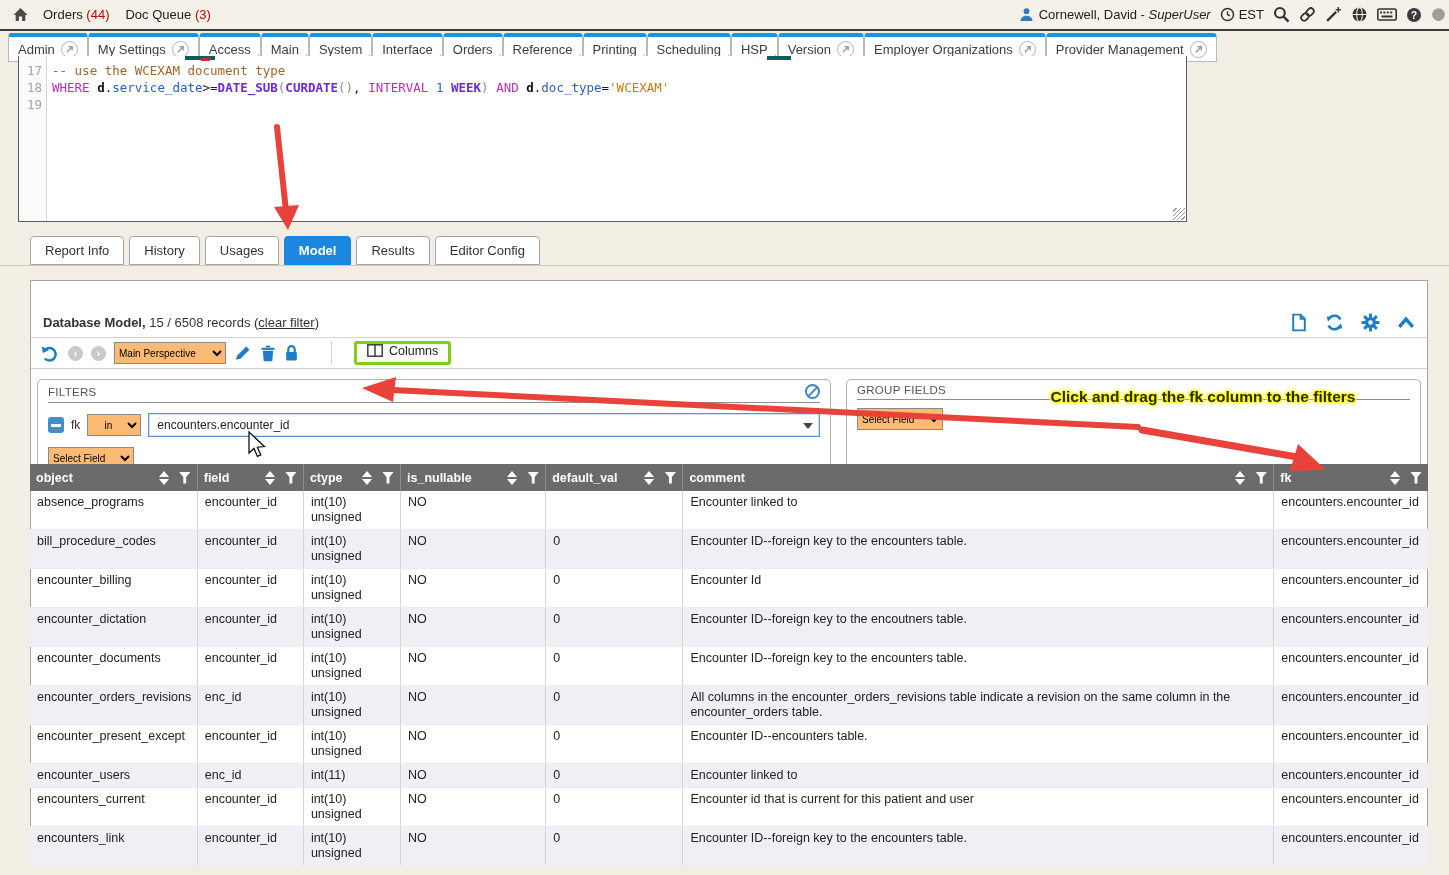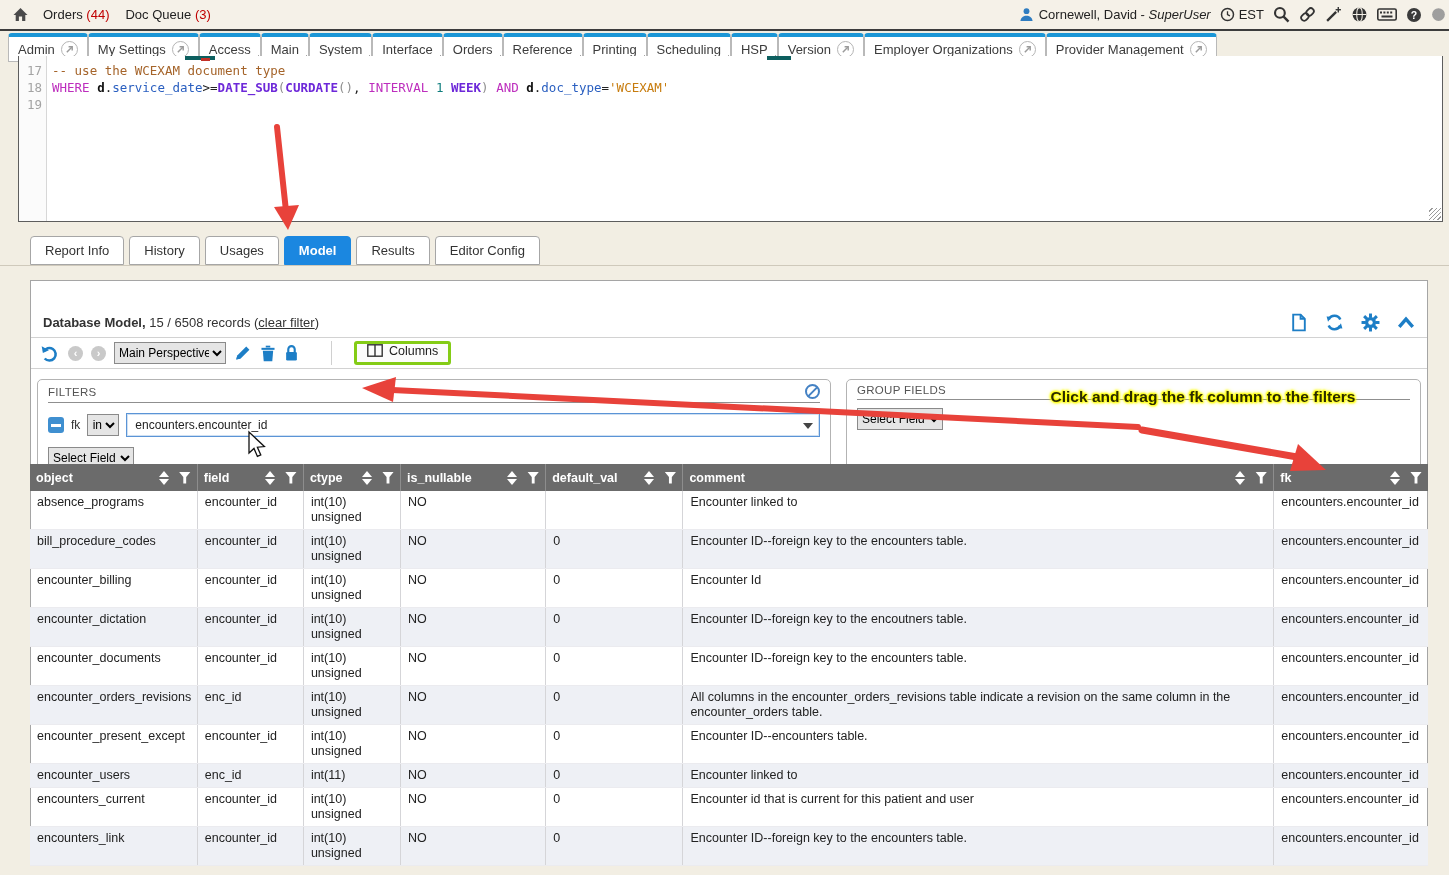--- a/index.html
+++ b/index.html
@@ -22,21 +22,21 @@
   .maintabs { position:absolute; left:0; top:33px; width:1449px; height:30px; display:flex; padding-left:8px; }
   .mtab { position:relative; background:#fff; border:1px solid #b9b9b9; border-top:4px solid #1b96d6;
           border-radius:4px 4px 0 0; height:29px; display:flex; align-items:center; gap:6px;
           padding:0 9px; font-size:13px; color:#3c3c3c; cursor:pointer; white-space:nowrap; }
   .mtab.fold::after { content:""; position:absolute; right:1px; bottom:1px;
           border-left:5px solid transparent; border-bottom:5px solid #4a4a4a; }
   .popout { width:17px; height:17px; border:1px solid #b5b5b5; border-radius:50%;
             display:flex; align-items:center; justify-content:center; color:#9a9a9a; }
 
   
-  .editor { position:absolute; left:18px; top:56px; width:1425px; height:166px; background:#fff;
+  .editor { position:absolute; left:18px; top:56px; width:1169px; height:166px; background:#fff;
             border:1px solid #5d5d5d; border-top:none; display:flex; font-family:"DejaVu Sans Mono", monospace; font-size:12.5px; }
   .gutter { width:28px; background:#fbfbfb; border-right:1px solid #d7d7d7; color:#a3a3a3;
             text-align:right; padding:6px 4px 0 0; line-height:17px; }
   .codearea { position:relative; flex:1; padding:6px 0 0 5px; line-height:17px; color:#222; }
   .code-line { white-space:pre; }
   .tok-comment{color:#a5642a;} .tok-kw{color:#bd2dbd;} .tok-ident{color:#111;font-weight:bold;}
   .tok-col{color:#2a5fc0;} .tok-fn{color:#6d28d9;font-weight:600;} .tok-num{color:#0e7d7d;}
   .tok-str{color:#c77c0e;} .tok-paren{color:#8f8f8f;} .tok-plain{color:#222;}
   .clip-frag { position:absolute; height:4px; top:0; }
   .grip { position:absolute; right:1px; bottom:1px; width:12px; height:12px;
@@ -55,21 +55,21 @@
   .panel-header { height:30px; border-bottom:1px solid #d2d2d2; display:flex; align-items:center;
                   padding:0 12px; font-size:13px; color:#333;margin-top:27px; }
   .ph-title { font-weight:bold; }
   .ph-link { text-decoration:underline; cursor:pointer; }
   .ph-icons { margin-left:auto; display:flex; align-items:center; gap:17px; }
   .ph-icons .tb-ic { color:#1d7ec6; }
 
   .panel-toolbar { height:31px; border-bottom:1px solid #d2d2d2; display:flex; align-items:center; gap:8px; padding:0 8px; }
   .navcirc { width:15px; height:15px; border-radius:50%; background:#c9c9c9; color:#fff;
              display:flex; align-items:center; justify-content:center; font-size:11px; font-weight:bold; cursor:pointer; line-height:1; }
-  select { font-family:"Liberation Sans", sans-serif; font-size:12px; height:22px; border:1px solid #8a8a8a; background:#e5e5e5; }
+  select { font-family:"Liberation Sans", sans-serif; font-size:10px; height:22px; border:1px solid #8a8a8a; background:#fdba74; }
   .tool-divider { width:1px; height:24px; background:#d0d0d0; margin:0 14px 0 24px; }
   .columns-btn { display:flex; align-items:flex-start; gap:6px; border:3px solid #84cc16; border-radius:3px;
                  background:#fcfcfc; height:24px; padding:0 10px; font-size:12.5px; color:#222; cursor:pointer; }
 
   .filters-zone { position:relative; height:122px; }
   .fbox { position:absolute; border:1px solid #b3b3b3; border-radius:5px; background:#fff; }
   .fbox-filters { left:6px; top:10px; width:794px; height:102px; }
   .fbox-group   { left:815px; top:10px; width:575px; height:102px; }
   .fbox-head { display:flex; align-items:center; margin:4px 10px 0 10px; border-bottom:1px solid #8f8f8f;
                padding-bottom:3px; font-size:11.5px; color:#555; letter-spacing:.3px; }
@@ -388,21 +388,21 @@
 
   <div class="filters-zone">
     <div class="fbox fbox-filters">
       <div class="fbox-head">
         <span>FILTERS</span>
         <span class="slashcirc"></span>
       </div>
       <div class="filter-row">
         <span class="minsq"></span>
         <span class="flabel">fk</span>
-        <select style="width:32px;text-align:center;"><option>in</option></select>
+        <select style="width:54px;text-align:center;"><option>in</option></select>
         <span class="combobox">
           <span>encounters.encounter_id</span>
           <span class="caret"></span>
         </span>
       </div>
       <select class="filter-add" style="width:86px;"><option>Select Field</option></select>
     </div>
 
     <div class="fbox fbox-group">
       <div class="fbox-head">

